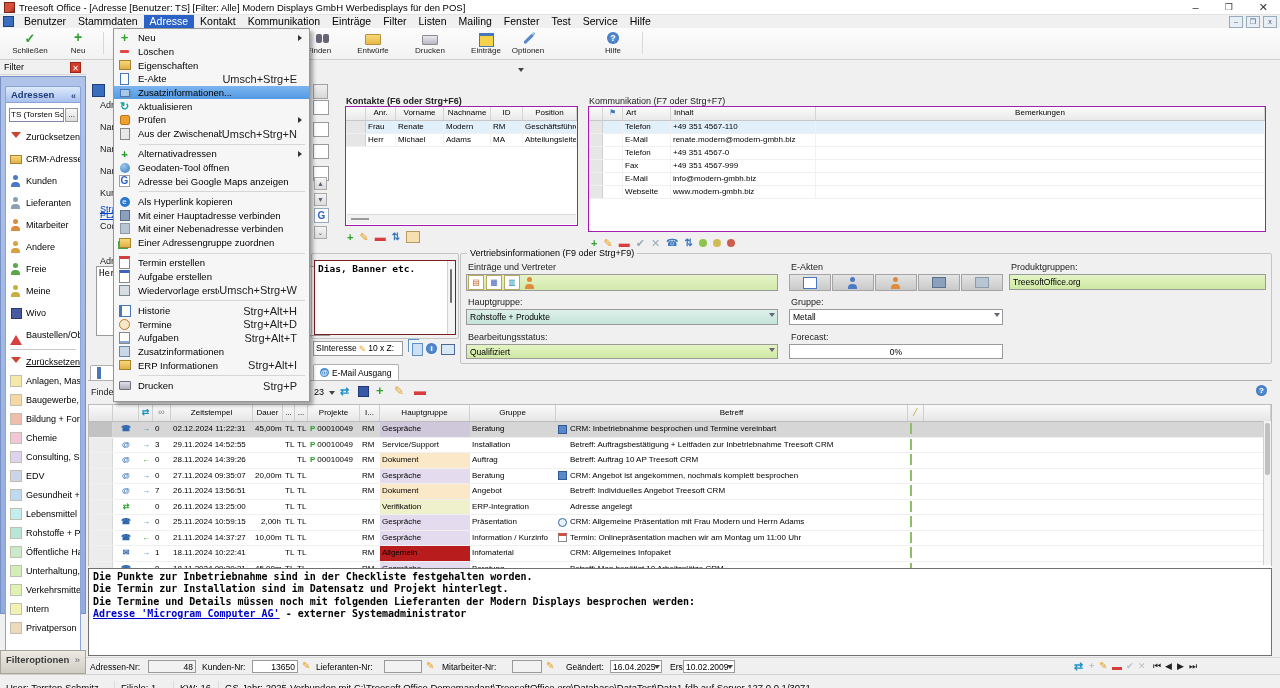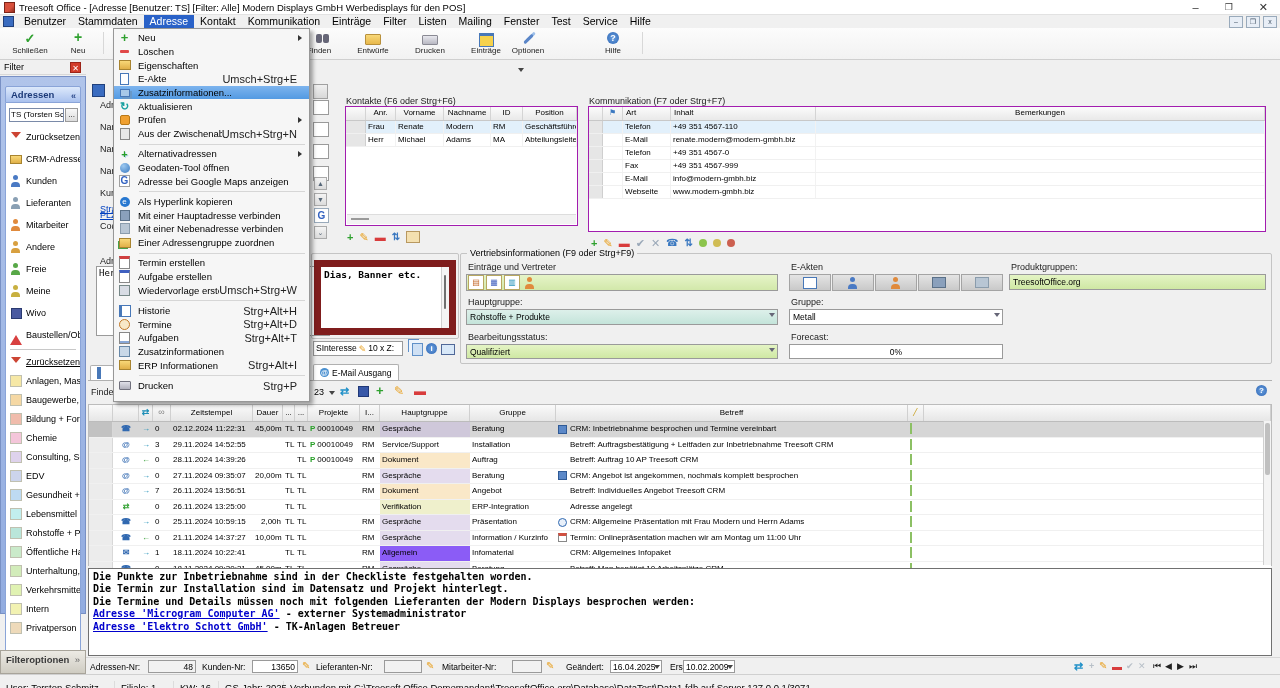--- a/index.html
+++ b/index.html
@@ -102,21 +102,21 @@
   .mth,.mtr{display:grid;grid-template-columns:24px 26px 14px 18px 82px 30px 12px 13px 52px 20px 90px 86px 352px 16px 1fr;align-items:center;}
   .mth{height:16px;background:linear-gradient(#fafafa,#e6e6e6);border-bottom:1px solid #bcbcbc;font-size:8px;}
   .mth>div{height:16px;line-height:15px;text-align:center;border-right:1px solid #d0d0d0;overflow:hidden;white-space:nowrap;}
   .mtr{height:14.5px;font-size:8px;border-bottom:1px solid #f0f0f0;background:#fff;}
   .mtr>div{height:14.5px;line-height:14px;overflow:hidden;white-space:nowrap;box-sizing:border-box;padding:0 2px;}
   .mtr.sel{background:#d6d6d6;}
   .mtr .c-sel{background:#ececec;border-right:1px solid #d8d8d8;}
   .mtr.sel .c-sel{background:#c2c2c2;}
   .mtr .num{text-align:left;} .mtr .rgt{text-align:right;} .mtr .ctr{text-align:center;}
   .hgc{padding-left:3px;}
-  .hgc.lav{background:#e4dcee;} .hgc.org{background:#fae8c8;} .hgc.ver{background:#eff0cc;} .hgc.alg{background:#8b5cf6;}
+  .hgc.lav{background:#e4dcee;} .hgc.org{background:#fae8c8;} .hgc.ver{background:#eff0cc;} .hgc.alg{background:#b91c1c;}
   .mtr.sel .hgc.lav{background:#cfc8da;}
   .tic{text-align:center;color:#3068b0;font-weight:bold;}
   .tic.phone::before{content:"☎";} .tic.at::before{content:"@";} .tic.mail::before{content:"✉";}
   .tic.sync::before{content:"⇄";color:#30a030;}
   .dar{text-align:center;font-weight:bold;}
   .dar.r::before{content:"→";color:#2090b8;} .dar.l::before{content:"←";color:#38a038;}
   .pic{visibility:hidden;color:#28a028;font-weight:bold;margin-right:2px;}
   .pic.show{visibility:visible;}
   .bcell{display:flex;align-items:center;}
   .bic{width:9px;height:9px;flex:0 0 9px;margin-right:3px;visibility:hidden;box-sizing:border-box;}
@@ -423,21 +423,21 @@
     <span class="abs" style="left:225px;top:20px;width:14px;height:13px;background:#fff;border:1px solid #9a9a9a;"></span>
     <span class="abs" style="left:225px;top:42px;width:14px;height:13px;background:#fff;border:1px solid #9a9a9a;"></span>
     <span class="abs" style="left:225px;top:64px;width:14px;height:13px;background:#fff;border:1px solid #9a9a9a;"></span>
     <span class="abs" style="left:225px;top:86px;width:14px;height:13px;background:#fff;border:1px solid #9a9a9a;"></span>
     <span class="scrollbtn" style="left:226px;top:97px;">▲</span>
     <span class="scrollbtn" style="left:226px;top:113px;">▼</span>
     <span class="gbtn" style="left:226px;top:128px;">G</span>
     <span class="scrollbtn" style="left:226px;top:146px;">⌄</span>
   </div>
 
-  <div class="glabel abs" style="left:346px;top:96px;">Kontakte (F6 oder Strg+F6)</div>
+  <div class="glabel abs" style="left:346px;top:96px;font-weight:bold;">Kontakte (F6 oder Strg+F6)</div>
   <div class="tbl" style="left:345px;top:106px;width:233px;height:120px;">
     <div class="trowh" style="grid-template-columns:20px 30px 48px 47px 32px 1fr;">
       <div></div>
       <div>Anr.</div>
       <div>Vorname</div>
       <div>Nachname</div>
       <div>ID</div>
       <div>Position</div>
     </div>
     <div>
@@ -539,21 +539,21 @@
     <span class="mt ok">✔</span>
     <span class="mt no">✕</span>
     <span class="mt phone">☎</span>
     <span class="mt sort">⇅</span>
     <span class="mt dotg"></span>
     <span class="mt doty"></span>
     <span class="mt dotr"></span>
   </div>
 
   <div class="fieldset" style="left:311px;top:253px;width:146px;height:84px;">
-    <div class="abs" style="left:2px;top:6px;right:2px;bottom:3px;background:#fff;border:7px solid #7f1d1d;font-family:'DejaVu Sans Mono',monospace;font-size:9.5px;font-weight:bold;padding:2px 3px;">
+    <div class="abs" style="left:2px;top:6px;right:2px;bottom:3px;background:#fff;border:1px solid #7f1d1d;font-family:'DejaVu Sans Mono',monospace;font-size:9.5px;font-weight:bold;padding:2px 3px;">
       <span>Dias, Banner etc.</span>
       <span class="vsb" style="right:0;top:0;bottom:0;">
           <span class="thumb" style="top:8px;height:34px;background:#707070;width:2px;left:2px;"></span>
         </span>
     </div>
   </div>
 
   <div class="fieldset" style="left:460px;top:253px;width:810px;height:109px;">
     <span class="legend">Vertriebsinformationen (F9 oder Strg+F9)</span>
     <span class="glabel abs" style="left:7px;top:8px;">Einträge und Vertreter</span>
@@ -878,23 +878,20 @@
         <div> </div>
         <div>Die Termine und Details müssen noch mit folgenden Lieferanten der Modern Displays besprochen werden:</div>
         <div> </div>
       </div>
     <div>
 
         <div>
           <a>Adresse 'Microgram Computer AG'</a><span> - externer Systemadministrator</span>
         </div>
 
-        <div>
-          <a>Adresse 'Elektro Schott GmbH'</a><span> - TK-Anlagen Betreuer</span>
-        </div>
       </div>
   </div>
 
   <div class="abs footer">
     <span class="ff-lab" style="left:4px;">Adressen-Nr:</span>
     <span class="ff-inp ro" style="left:62px;width:48px;">48</span>
     <span class="ff-lab" style="left:116px;">Kunden-Nr:</span>
     <span class="ff-inp" style="left:166px;width:46px;">13650</span>
     <span class="ff-pen" style="left:216px;">✎</span>
     <span class="ff-lab" style="left:230px;">Lieferanten-Nr:</span>

